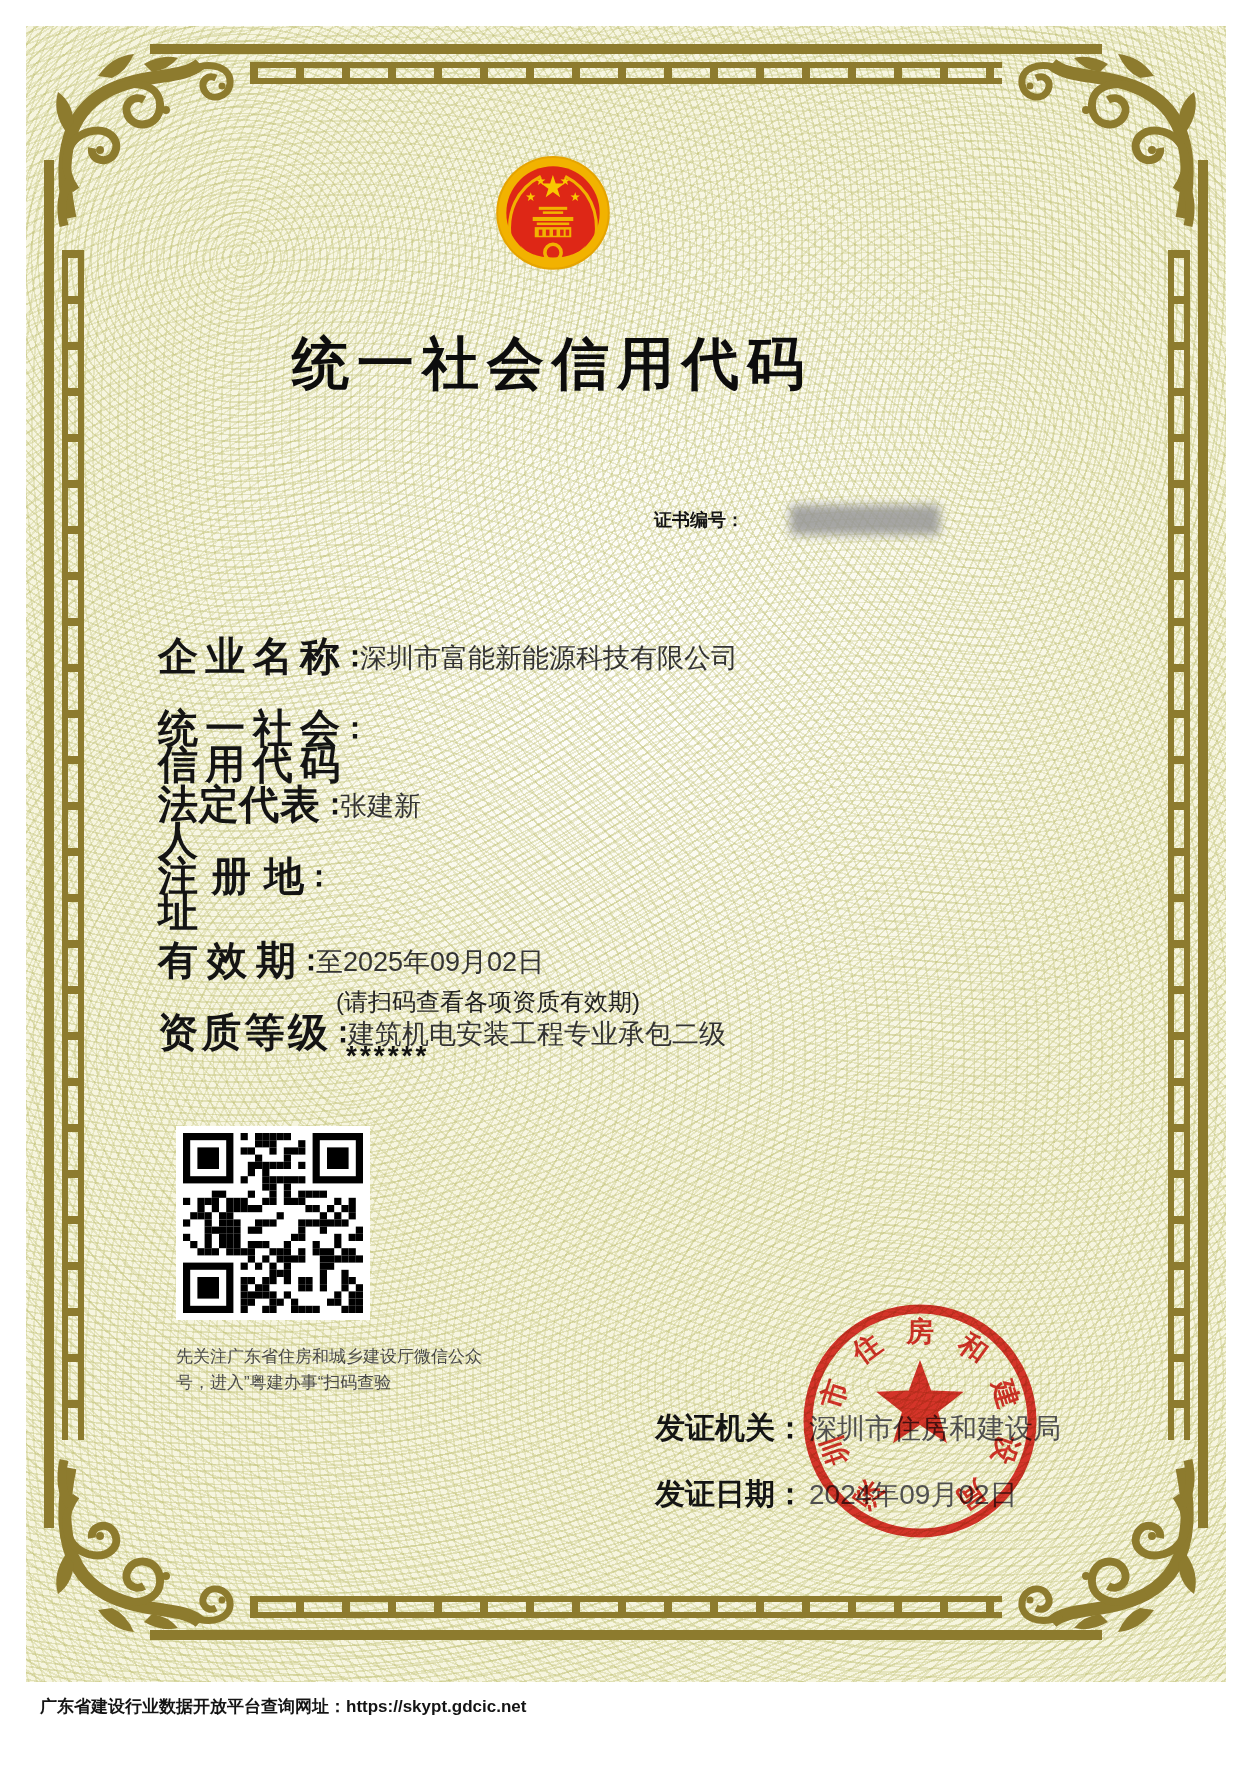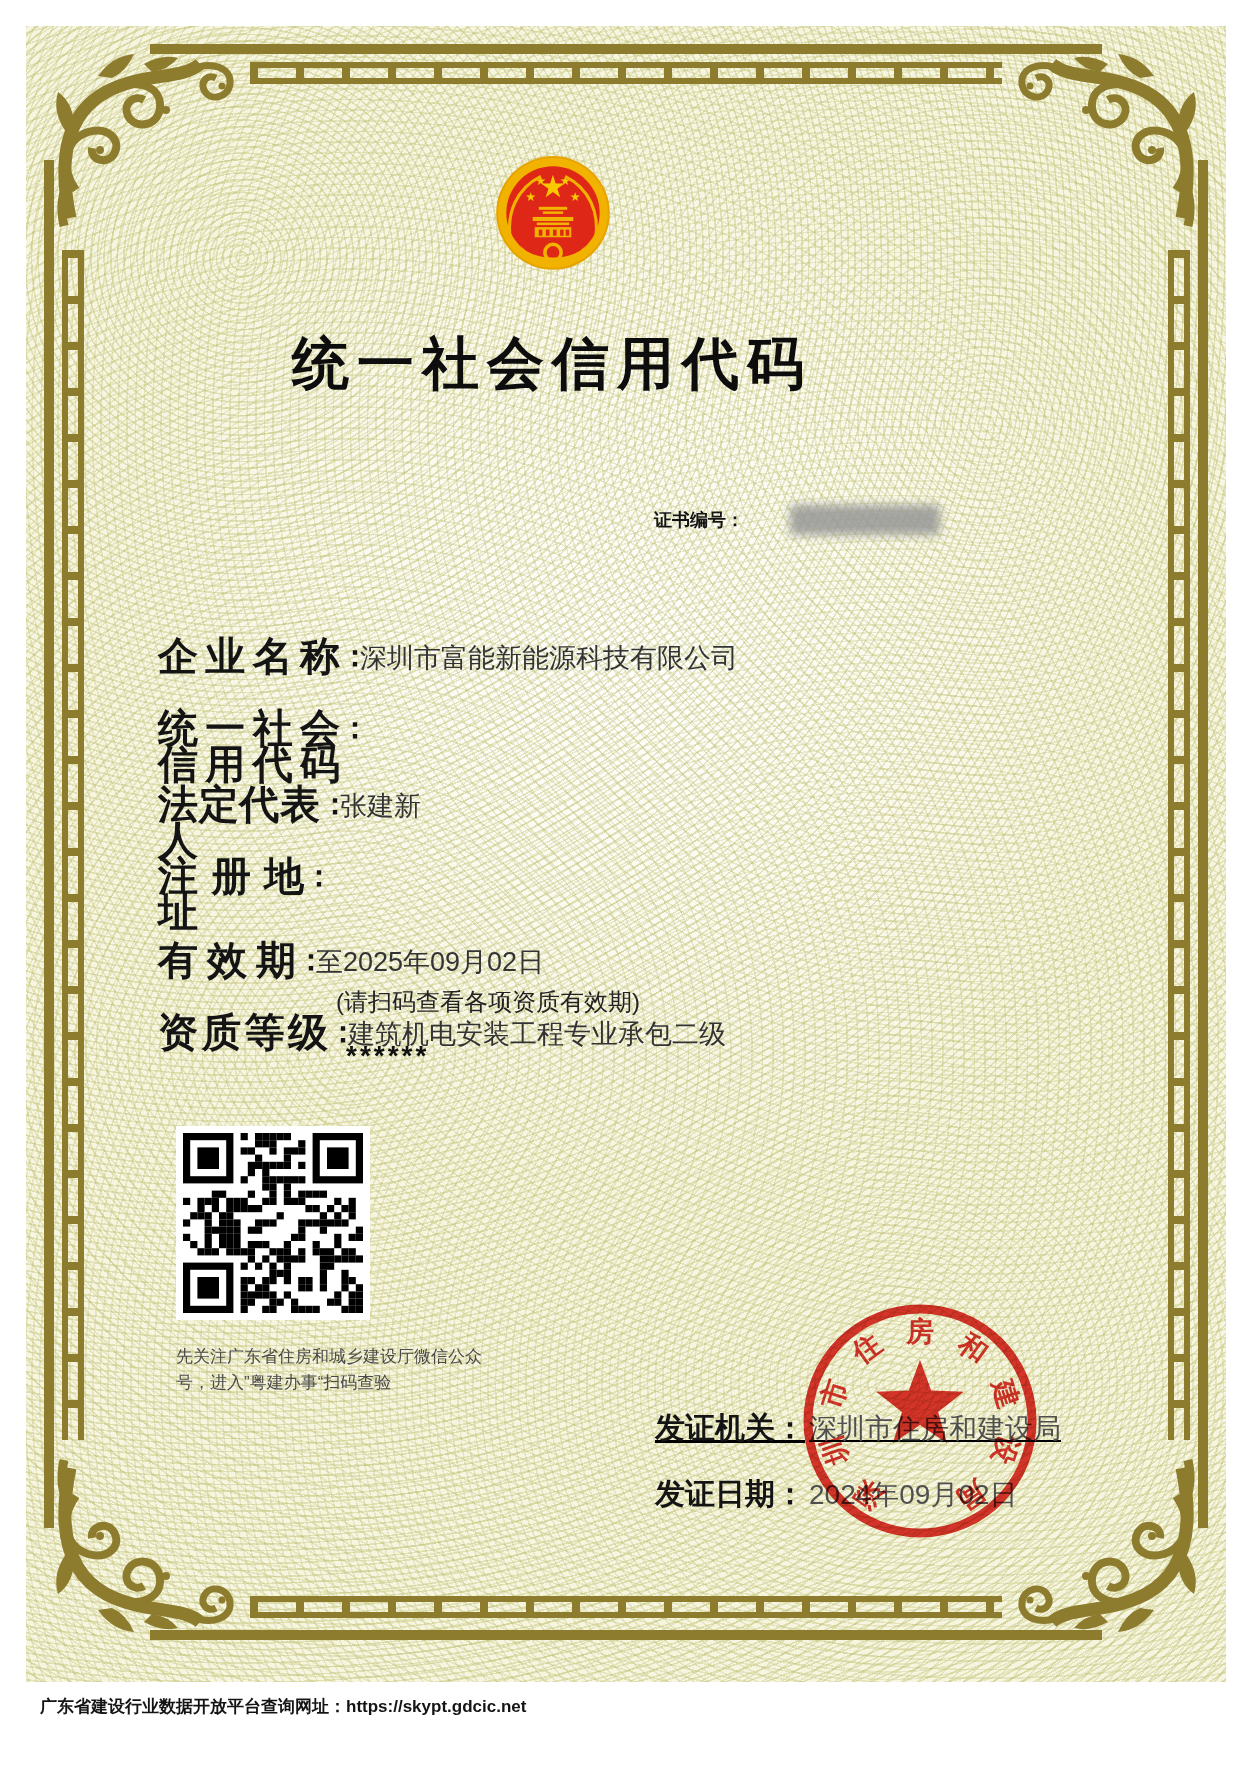--- a/index.html
+++ b/index.html
@@ -425,21 +425,21 @@
     <rect x="21.4" y="21.4" width="21.6" height="21.6" fill="#000"></rect>
     <rect x="136.6" y="7" width="50.4" height="50.4" fill="#000"></rect>
     <rect x="143.8" y="14.2" width="36" height="36" fill="#fff"></rect>
     <rect x="151" y="21.4" width="21.6" height="21.6" fill="#000"></rect>
     <rect x="7" y="136.6" width="50.4" height="50.4" fill="#000"></rect>
     <rect x="14.2" y="143.8" width="36" height="36" fill="#fff"></rect>
     <rect x="21.4" y="151" width="21.6" height="21.6" fill="#000"></rect>
   </svg>
 <div class="qr-caption">先关注广东省住房和城乡建设厅微信公众号，进入”粤建办事“扫码查验</div>
 
-<div class="issuer-row" style="top:1410px;text-decoration:underline;">
+<div class="issuer-row" style="top:1410px;">
   <div class="ilabel">发证机关：</div>
   <div class="ivalue">深圳市住房和建设局</div>
 </div>
 <div class="issuer-row" style="top:1476px;">
   <div class="ilabel">发证日期：</div>
   <div class="ivalue">2024年09月02日</div>
 </div>
 
 <svg id="seal" class="seal" viewBox="0 0 250 250">
   <circle cx="125" cy="125" r="112" fill="none" stroke="#d9251c" stroke-width="9"></circle>

